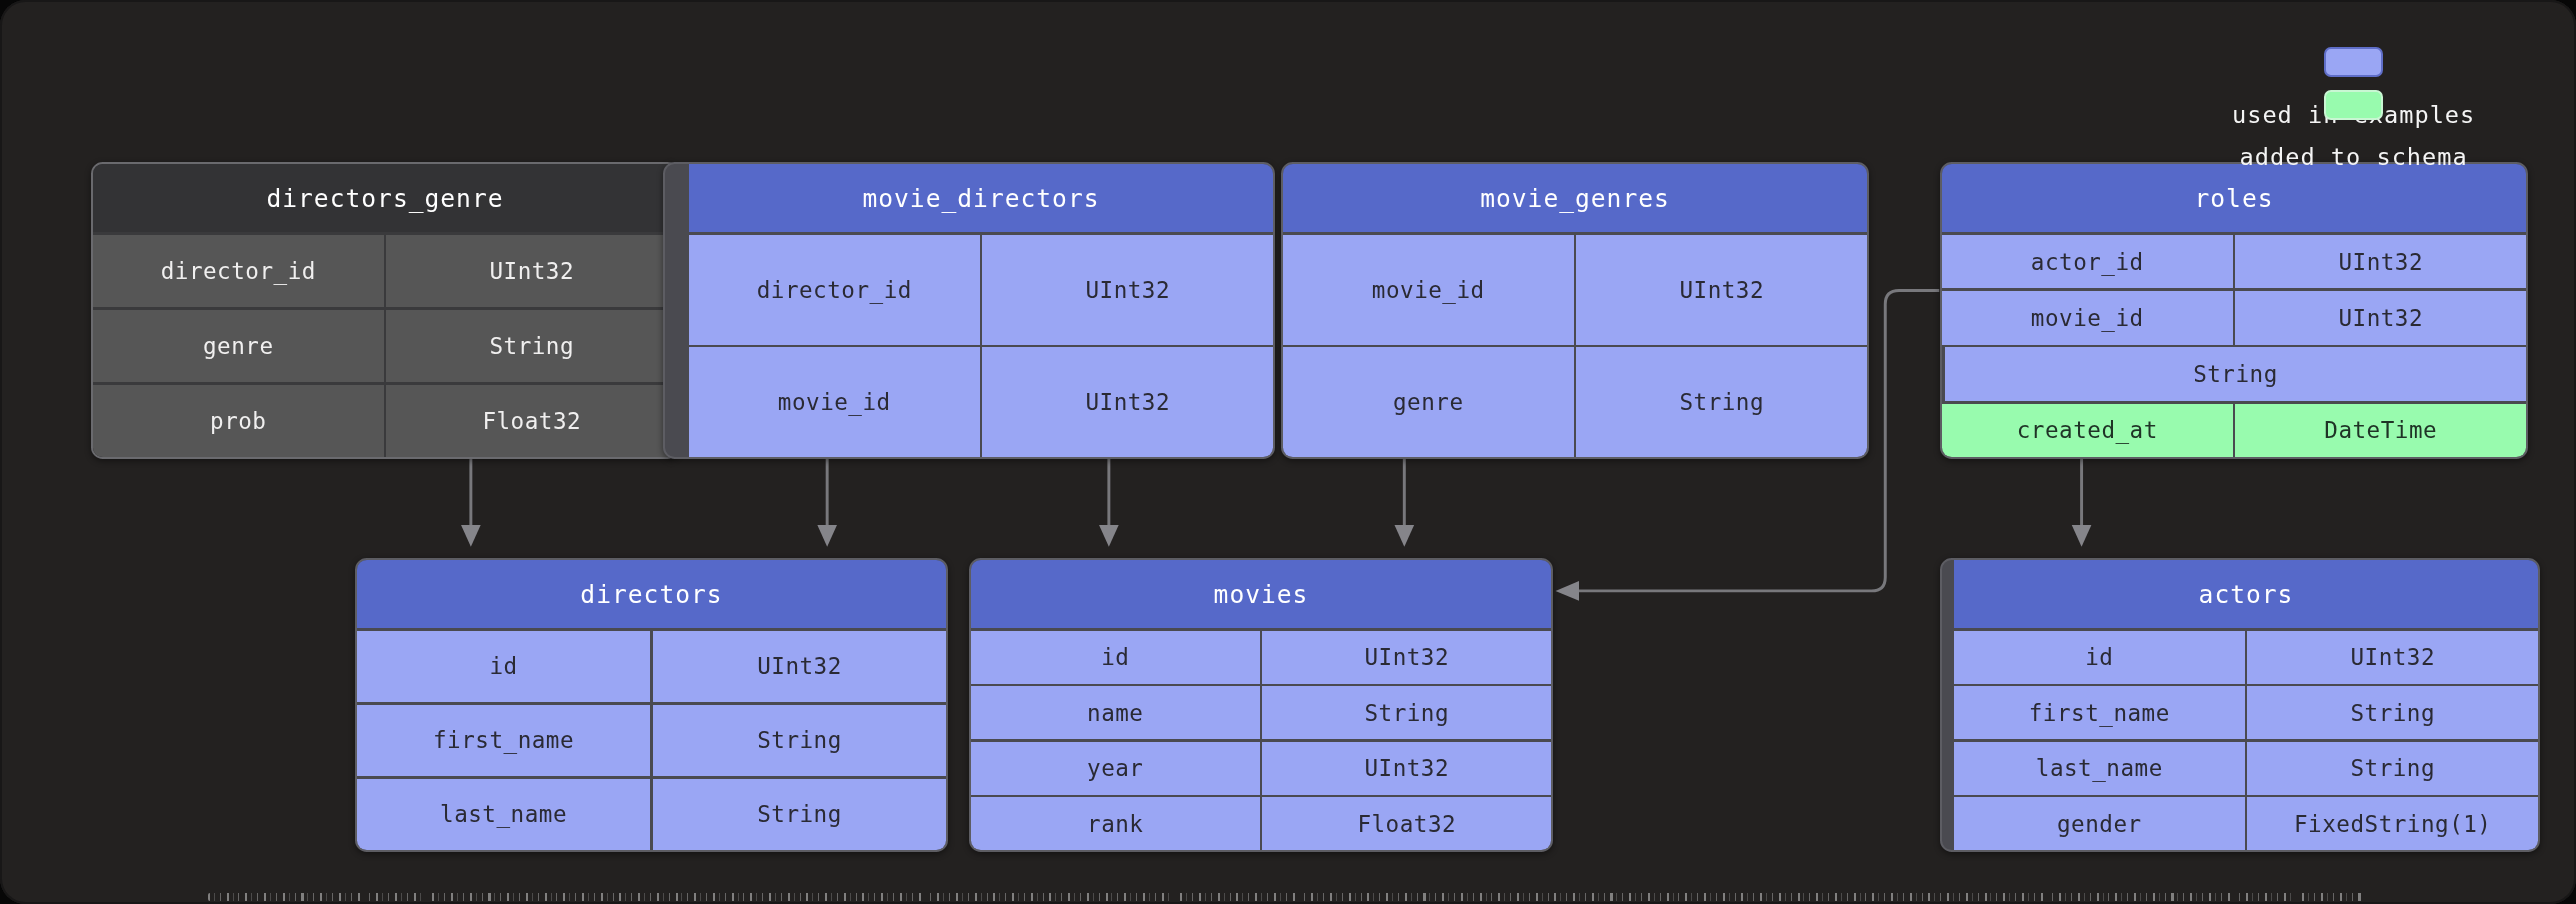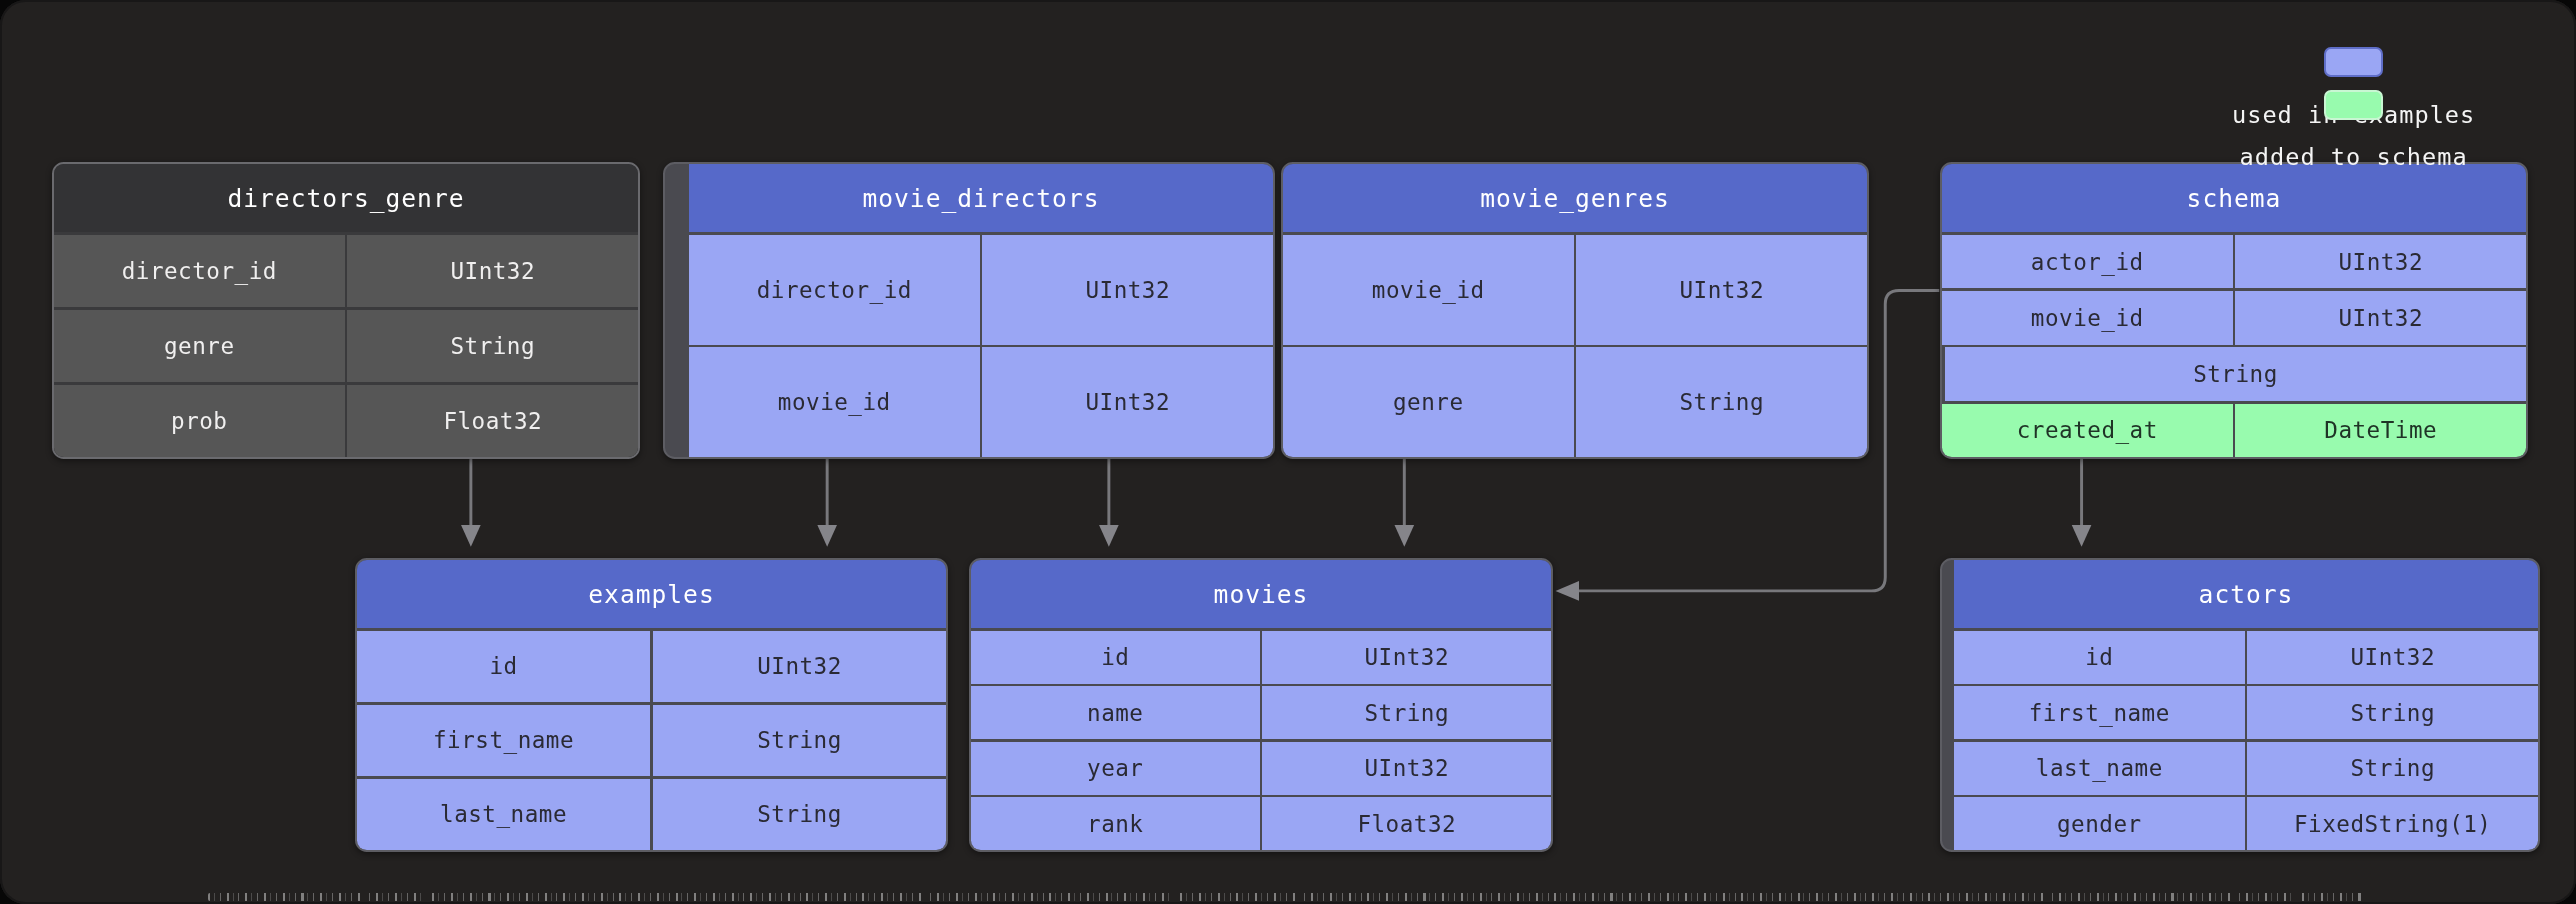--- a/index.html
+++ b/index.html
@@ -13,21 +13,21 @@
   }
   
   .table{
     position:absolute;display:flex;flex-direction:column;
     border-radius:11.8px;overflow:hidden;
     background:var(--div);
     border:2px solid #5d5d63;
     box-shadow:0 2px 5.9px rgba(0,0,0,.45);
   }
   .table.accent{--head:#5669c9;--rowbg:#9aa6f4;--rowtext:#2a2a34;--div:#4a4a50;--added:#98fbae;--addedtext:#1f3326;}
-  .table.muted{--head:#333335;--rowbg:#565656;--rowtext:#f0efef;--div:#3a3a3c;border-color:#6a6a6e;}
+  .table.muted{--head:#333335;--rowbg:#565656;--rowtext:#f0efef;--div:#3a3a3c;border-color:#6a6a6e;margin-left:39px;}
   .t-head{
     flex:0 0 68px;display:flex;align-items:center;justify-content:center;
     background:var(--head);color:#ffffff;font-size:24.6px;letter-spacing:1px;
   }
   .t-body{flex:1;display:flex;flex-direction:column;gap:2.9px;padding-top:2.9px;background:var(--div);}
   .row{flex:1;display:flex;min-height:0;}
   .cell{
     flex:1;display:flex;align-items:center;justify-content:center;
     background:var(--rowbg);color:var(--rowtext);font-size:22.6px;letter-spacing:0.5px;
   }
@@ -131,21 +131,21 @@
         </div>
         <div class="row">
           <div class="cell">genre</div>
           <div class="vdiv"></div>
           <div class="cell">String</div>
         </div>
       </div>
   </div>
 
   <div id="tbl-roles" class="table accent" style="--head: #5669c9; --rowbg: #9aa6f4; --added: #98fbae;">
-    <div class="t-head">schema</div>
+    <div class="t-head">roles</div>
     <div class="t-body">
         <div class="row">
           <div class="cell">actor_id</div>
           <div class="vdiv"></div>
           <div class="cell">UInt32</div>
         </div>
         <div class="row">
           <div class="cell">movie_id</div>
           <div class="vdiv"></div>
           <div class="cell">UInt32</div>
@@ -156,21 +156,21 @@
         </div>
         <div class="row added">
           <div class="cell">created_at</div>
           <div class="vdiv"></div>
           <div class="cell">DateTime</div>
         </div>
       </div>
   </div>
 
   <div id="tbl-directors" class="table accent" style="--head: #5669c9; --rowbg: #9aa6f4; --added: #98fbae;">
-    <div class="t-head">examples</div>
+    <div class="t-head">directors</div>
     <div class="t-body">
         <div class="row">
           <div class="cell">id</div>
           <div class="vdiv"></div>
           <div class="cell">UInt32</div>
         </div>
         <div class="row">
           <div class="cell">first_name</div>
           <div class="vdiv"></div>
           <div class="cell">String</div>

